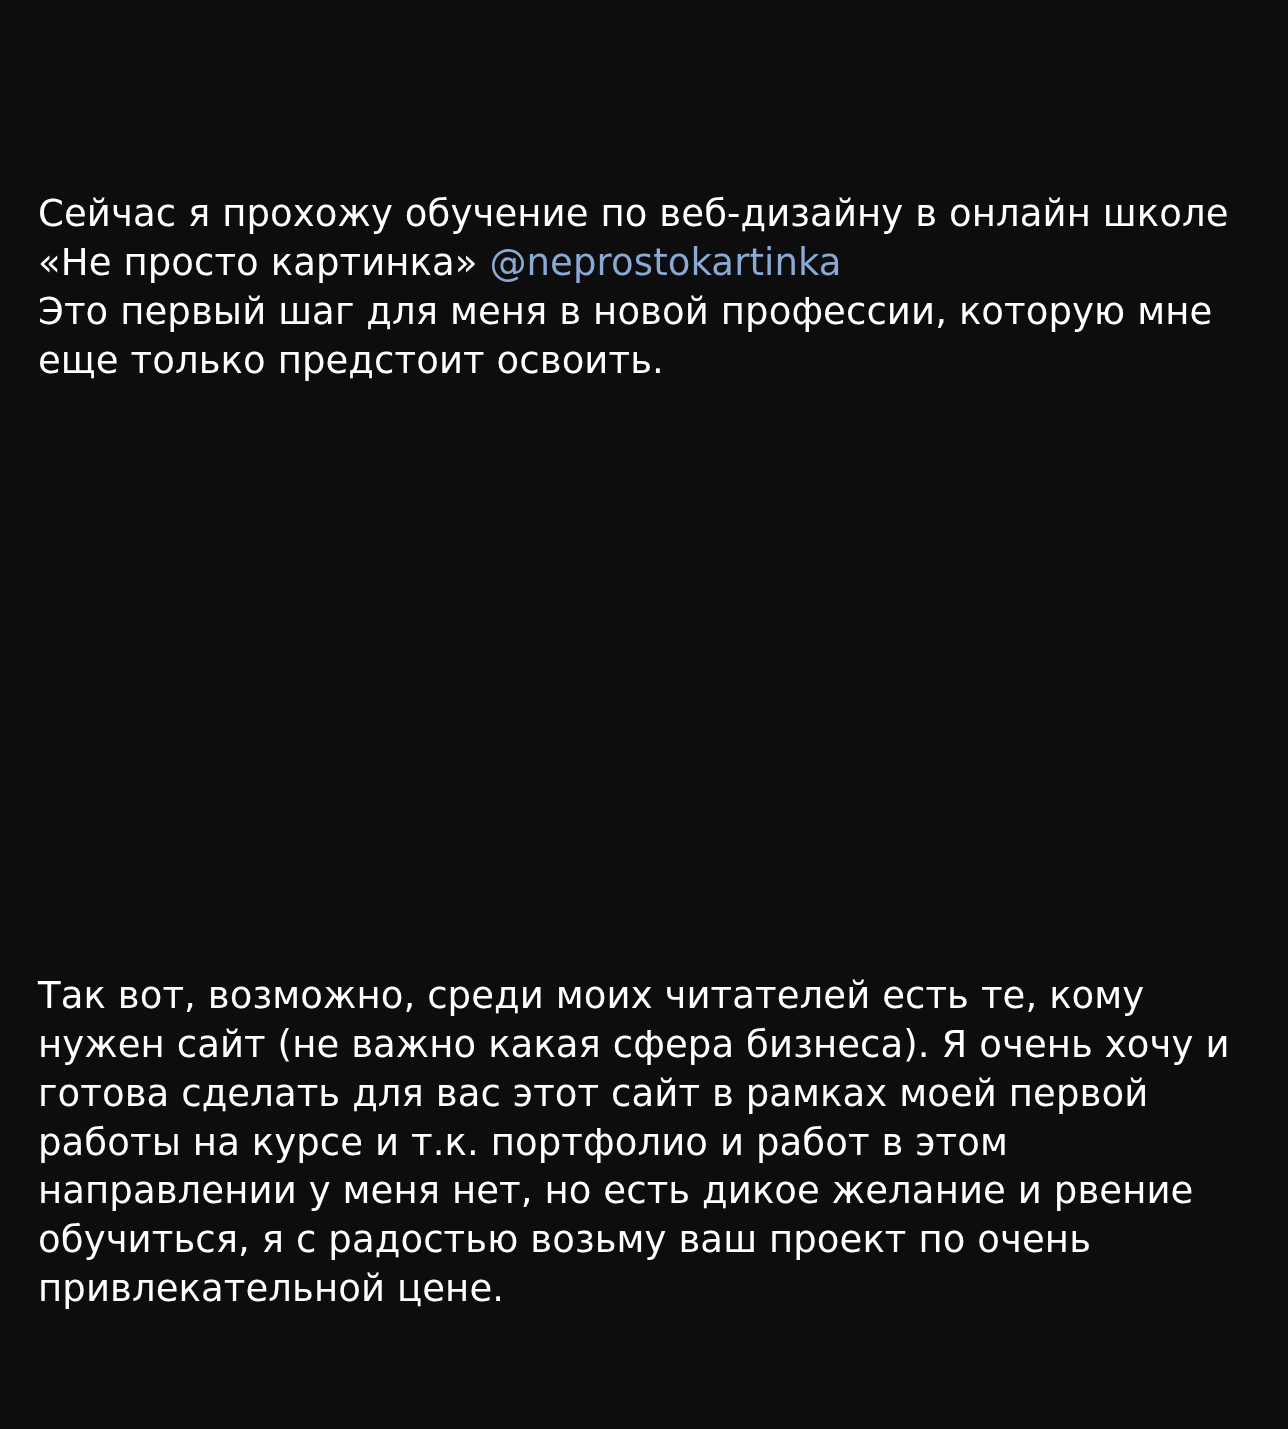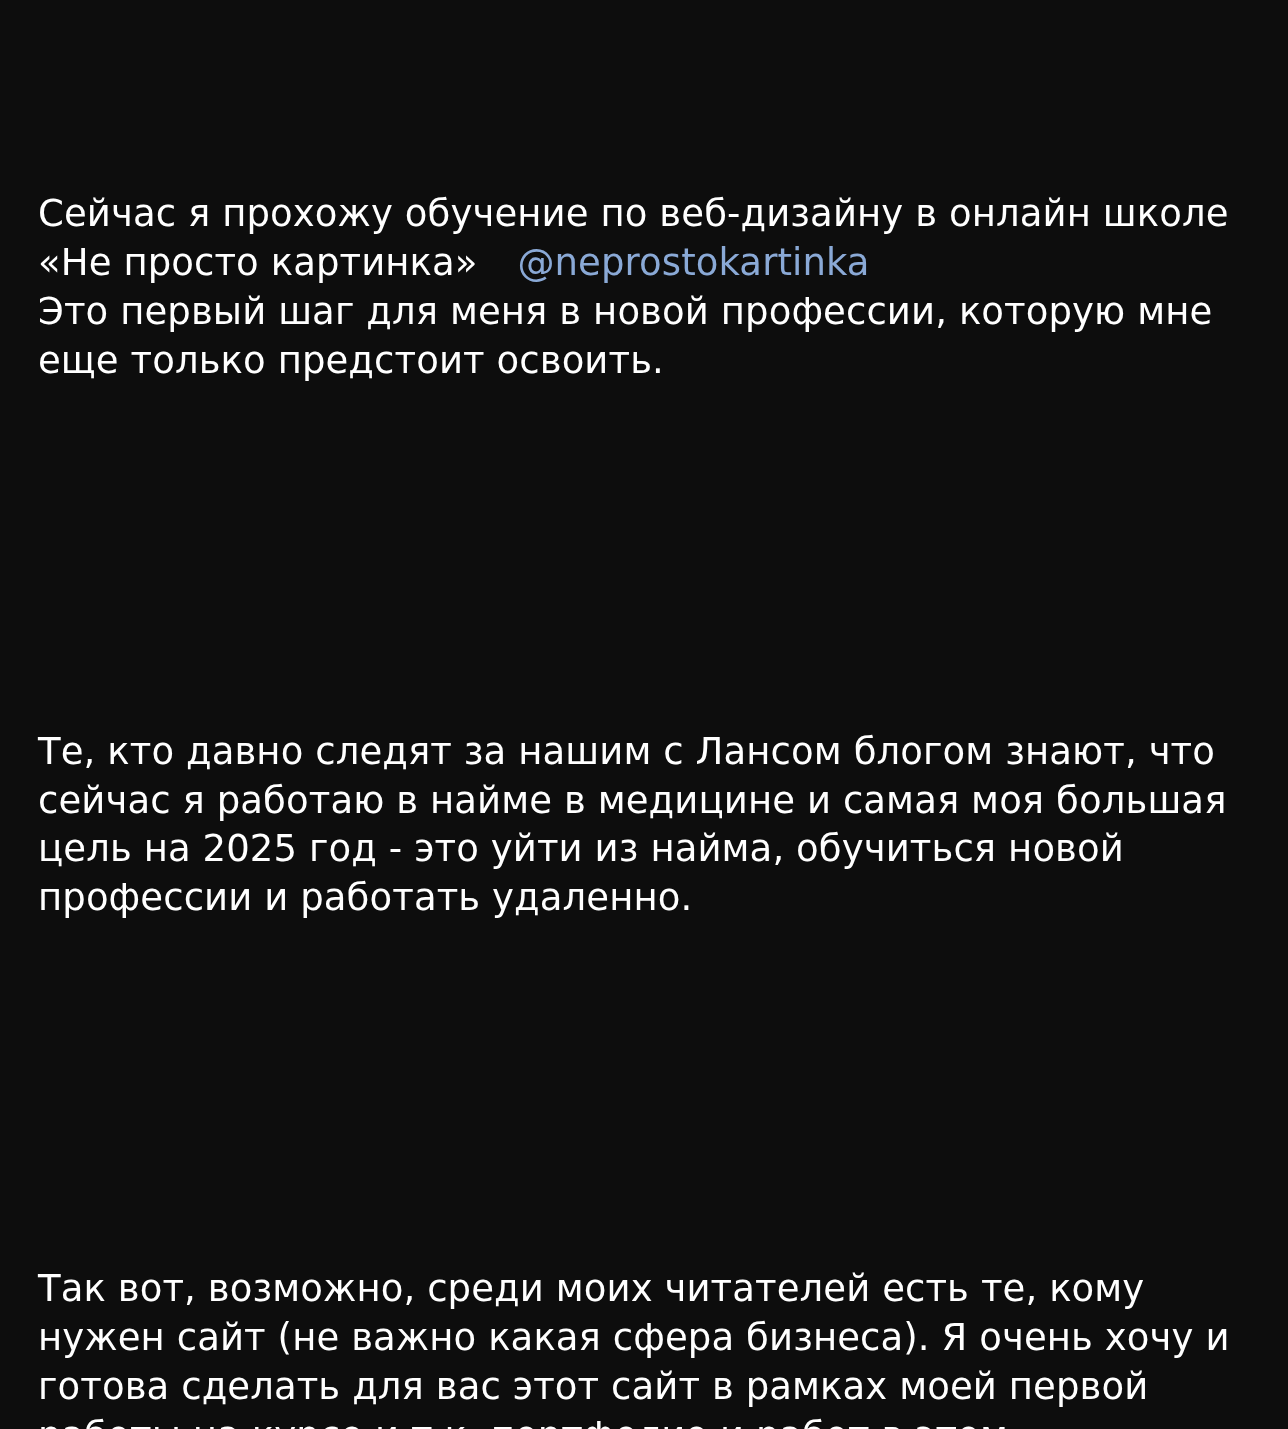--- a/index.html
+++ b/index.html
@@ -34,35 +34,33 @@
     margin: 0;
     white-space: pre-wrap;
   }
   .spacer {
     height: 49px;
   }
   .mention {
     color: #8aa9d6;
     text-decoration: none;
     cursor: pointer;
-    margin-left: 28px;
   }
 </style>
 </head>
 <body>
 
 <div class="post">
   <div class="post-text">
 
     <p class="para"><span>Сейчас я прохожу обучение по веб-дизайну в онлайн школе «Не просто картинка» </span><a class="mention" href="#">@neprostokartinka</a><span>
 Это первый шаг для меня в новой профессии, которую мне еще только предстоит освоить.</span></p>
 
     <div class="spacer"></div>
 
-    <p class="para">Те, кто давно следят за нашим с Лансом блогом знают, что сейчас я работаю в найме в медицине и самая моя большая цель на 2025 год - это уйти из найма, обучиться новой профессии и работать удаленно.</p>
 
     <div class="spacer"></div>
 
     <p class="para">Так вот, возможно, среди моих читателей есть те, кому нужен сайт (не важно какая сфера бизнеса). Я очень хочу и готова сделать для вас этот сайт в рамках моей первой работы на курсе и т.к. портфолио и работ в этом направлении у меня нет, но есть дикое желание и рвение обучиться, я с радостью возьму ваш проект по очень привлекательной цене.</p>
 
     
 
     
 
     

